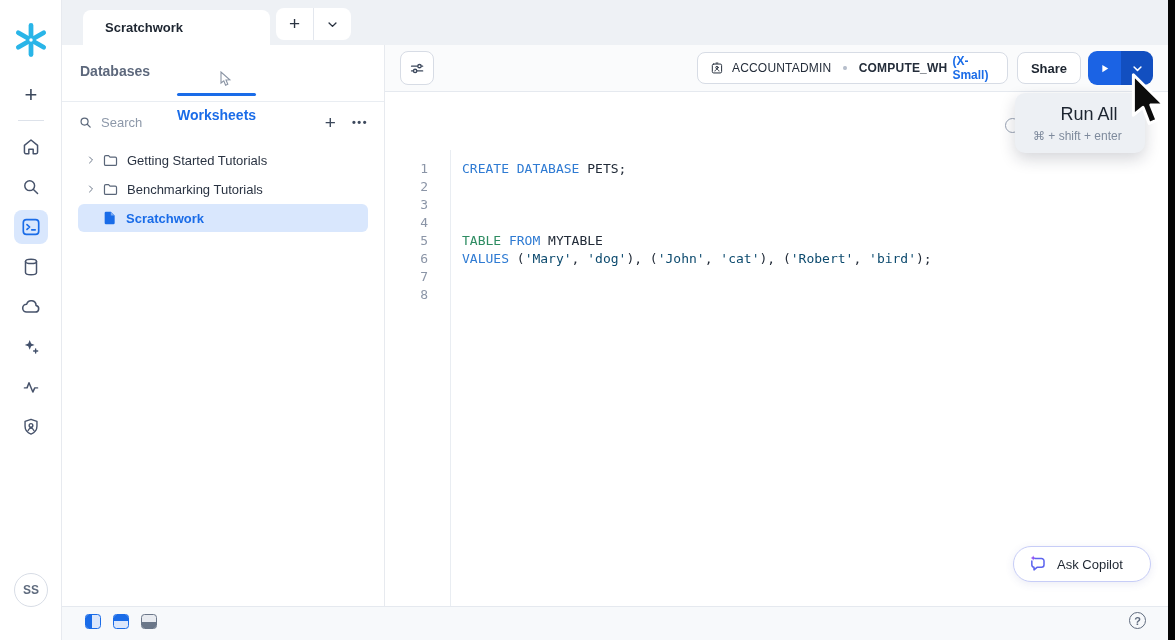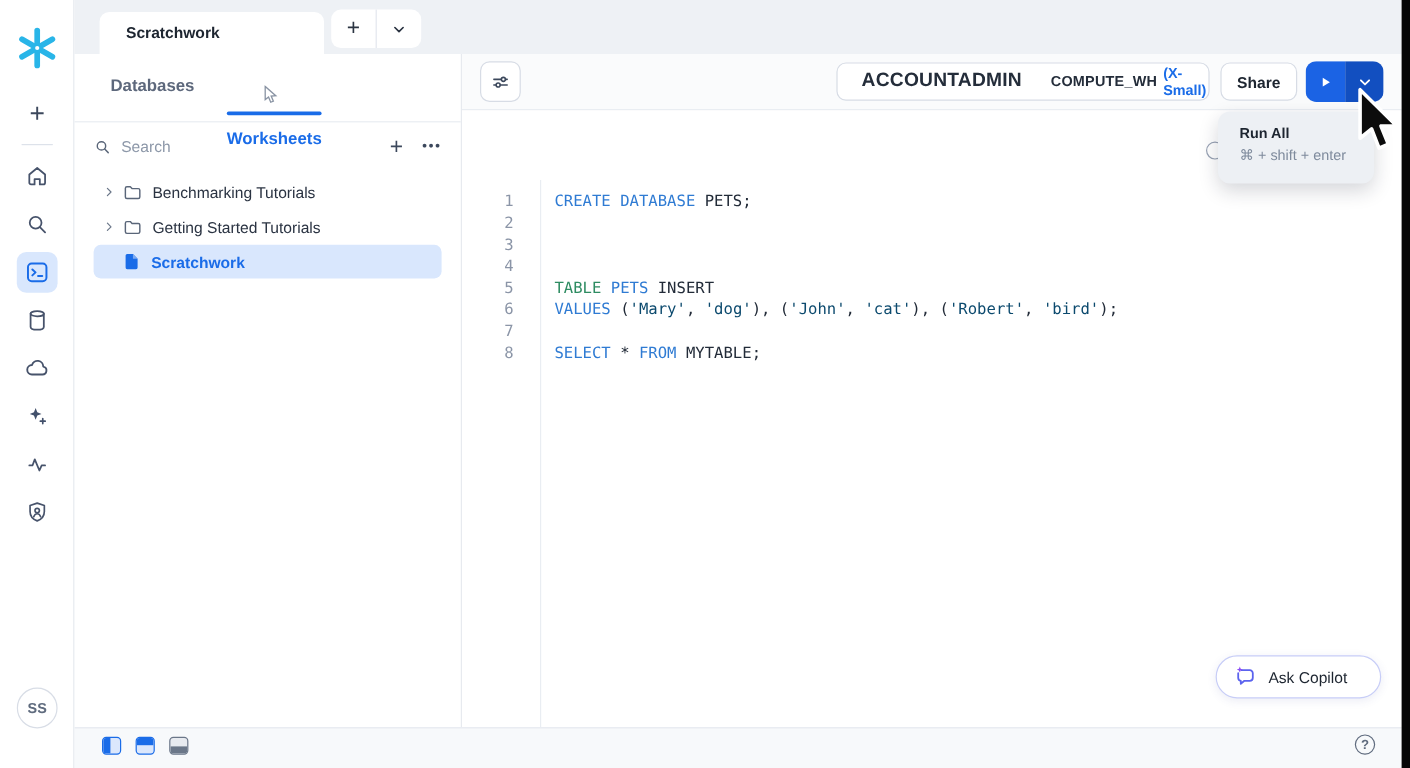--- a/index.html
+++ b/index.html
@@ -22,21 +22,21 @@
   .tab-active { position:absolute; left:21px; top:10px; width:187px; height:35px; background:#fff; border-radius:8px 8px 0 0;
                 display:flex; align-items:center; padding-left:22px; font-size:13px; font-weight:600; color:#1d2530; }
   .tab-stub { position:absolute; left:214px; top:8px; width:75px; height:32px; background:#fff; border-radius:8px;
               display:flex; align-items:center; }
   .tab-stub .half { width:37px; height:100%; display:flex; align-items:center; justify-content:center; cursor:pointer; }
   .tab-stub .sep { width:1px; height:100%; background:#e3e7ee; }
   .tab-stub .plus { font-size:19px; color:#2b3442; }
 
   
   .sidebar { position:absolute; left:62px; top:45px; width:323px; height:561px; background:#fff; border-right:1px solid #e7eaef; }
-  .side-tabs { position:absolute; left:12px; top:0; width:100%; height:52px; }
+  .side-tabs { position:absolute; left:0; top:0; width:100%; height:52px; }
   .side-tab { position:absolute; top:18px; font-size:14px; font-weight:600; cursor:pointer; }
   .side-tab.inactive { left:18px; color:#5d687c; }
   .side-tab.active { left:115px; color:#1a6ce8;margin-top:44px; }
   .side-tab-underline { position:absolute; left:115px; top:48px; width:79px; height:3px; background:#1a6ce8; border-radius:2px; }
   .side-divider { position:absolute; left:0; top:56px; width:100%; height:1px; background:#e9edf2; }
   .search-row { position:absolute; left:0; top:60px; width:100%; height:34px; display:flex; align-items:center; padding:0 16px; }
   .search-input { border:0; outline:0; background:transparent; font-size:13px; color:#2b3442; margin-left:8px; width:160px;
                   font-family:"Liberation Sans","DejaVu Sans",sans-serif; }
   .search-input::placeholder { color:#8d98a9; }
   .search-actions { margin-left:auto; display:flex; align-items:center; gap:16px; }
@@ -49,35 +49,35 @@
   .side-row .flabel { margin-left:8px; font-size:13px; color:#2a3342; white-space:nowrap; }
   .side-row.selected { background:#d9e7fd; height:28px; }
   .side-row.selected .flabel { color:#1a6ce8; font-weight:bold; }
 
   
   .toolbar { position:absolute; left:385px; top:45px; width:783px; height:47px; background:#fafbfc; border-bottom:1px solid #e5e9ef; }
   .filter-btn { position:absolute; left:15px; top:6px; width:34px; height:34px; background:#fff; border:1px solid #d7dce5;
                 border-radius:8px; display:flex; align-items:center; justify-content:center; cursor:pointer; }
   .context-pill { position:absolute; left:312px; top:7px; width:311px; height:32px; background:#fff; border:1px solid #d7dce5;
                   border-radius:8px; display:flex; align-items:center; padding:0 12px; cursor:pointer; }
-  .context-pill .role { font-size:16px; font-weight:bold; color:#242d3a; margin-left:8px; letter-spacing:.2px; }
+  .context-pill .role { font-size:12px; font-weight:normal; color:#242d3a; margin-left:8px; letter-spacing:.2px; }
   .context-pill .dot { width:4px; height:4px; border-radius:50%; background:#b7bfcc; margin:0 12px; }
   .context-pill .wh { font-size:12px; font-weight:bold; color:#242d3a; letter-spacing:.2px; }
   .context-pill .wh-size { font-size:12px; font-weight:600; color:#1a6ce8; margin-left:5px; }
   .share-btn { position:absolute; left:632px; top:7px; width:64px; height:32px; background:#fff; border:1px solid #d7dce5;
                border-radius:8px; display:flex; align-items:center; justify-content:center; font-size:13px; font-weight:600;
                color:#1d2530; cursor:pointer; }
   .run-split { position:absolute; left:703px; top:6px; width:65px; height:34px; border-radius:9px; overflow:hidden; display:flex; cursor:pointer; }
   .run-play { width:33px; height:100%; background:#1b63e4; display:flex; align-items:center; justify-content:center; }
   .run-caret { width:32px; height:100%; background:#124fc0; display:flex; align-items:center; justify-content:center; }
 
   
   .run-menu { position:absolute; left:1015px; top:93px; width:130px; height:60px; background:#edf0f4; border-radius:10px;
               box-shadow:0 6px 16px rgba(20,30,50,.18); z-index:30; padding:11px 0 0 18px; }
-  .run-menu .rm-label { font-size:12px; font-weight:bold; color:#1d2530; }
+  .run-menu .rm-label { font-size:18px; font-weight:normal; color:#1d2530;text-align:center; }
   .run-menu .rm-short { font-size:12px; color:#7e8a9c; margin-top:4px; }
 
   
   .history-partial { position:absolute; left:1005px; top:118px; width:15px; height:15px; border:1.6px solid #98a2b3;
                      border-radius:50%; z-index:20; background:#fff; }
 
   
   .editor { position:absolute; left:385px; top:92px; width:783px; height:514px; background:#fff; }
   .db-row { position:absolute; left:85px; top:23px; display:flex; align-items:center; gap:6px; }
   .db-row .db-label { font-size:13px; font-weight:600; color:#3c4859; cursor:pointer; }
@@ -231,34 +231,34 @@
           <span class="chev">
             <svg viewBox="0 0 24 24" width="12" height="12" fill="none" stroke="#6b7789" stroke-width="2" stroke-linecap="round" stroke-linejoin="round">
               <path d="M9 6l6 6-6 6"></path>
             </svg>
           </span>
           <span class="ficon">
             <svg viewBox="0 0 24 24" width="17" height="17" fill="none" stroke="#5a6679" stroke-width="1.7" stroke-linecap="round" stroke-linejoin="round">
               <path d="M3.5 7c0-1 .8-1.8 1.8-1.8h4l2 2.1h7.4c1 0 1.8.8 1.8 1.8v8.1c0 1-.8 1.8-1.8 1.8H5.3c-1 0-1.8-.8-1.8-1.8z"></path>
             </svg>
           </span>
-          <span class="flabel">Benchmarking Tutorials</span>
+          <span class="flabel">Getting Started Tutorials</span>
         </div>
         <div class="side-row">
           <span class="chev">
             <svg viewBox="0 0 24 24" width="12" height="12" fill="none" stroke="#6b7789" stroke-width="2" stroke-linecap="round" stroke-linejoin="round">
               <path d="M9 6l6 6-6 6"></path>
             </svg>
           </span>
           <span class="ficon">
             <svg viewBox="0 0 24 24" width="17" height="17" fill="none" stroke="#5a6679" stroke-width="1.7" stroke-linecap="round" stroke-linejoin="round">
               <path d="M3.5 7c0-1 .8-1.8 1.8-1.8h4l2 2.1h7.4c1 0 1.8.8 1.8 1.8v8.1c0 1-.8 1.8-1.8 1.8H5.3c-1 0-1.8-.8-1.8-1.8z"></path>
             </svg>
           </span>
-          <span class="flabel">Getting Started Tutorials</span>
+          <span class="flabel">Benchmarking Tutorials</span>
         </div>
         <div class="side-row selected">
           <span class="chev"></span>
           <span class="ficon">
             <svg viewBox="0 0 24 24" width="16" height="16">
               <path d="M6 2.5h7.2L19 8.3v11.2a2 2 0 0 1-2 2H6a2 2 0 0 1-2-2v-15a2 2 0 0 1 2-2z" fill="#1a6ce8"></path>
               <path d="M13.2 2.5v5.8H19z" fill="#7baaf2"></path>
             </svg>
           </span>
           <span class="flabel">Scratchwork</span>
@@ -309,24 +309,24 @@
     <div class="rm-short">⌘ + shift + enter</div>
   </div>
 
   <div class="editor">
     <div class="gutter-line"></div>
     <div class="code" id="code-lines">
         <div class="code-row"><span class="code-num">1</span><span class="code-text"><span class="tok-kw">CREATE DATABASE</span><span class="tok-pl"> PETS;</span></span></div>
         <div class="code-row"><span class="code-num">2</span><span class="code-text"></span></div>
         <div class="code-row"><span class="code-num">3</span></div>
         <div class="code-row"><span class="code-num">4</span><span class="code-text"></span></div>
-        <div class="code-row"><span class="code-num">5</span><span class="code-text"><span class="tok-fn">TABLE</span><span class="tok-pl"> </span><span class="tok-kw">PETS</span><span class="tok-pl"> INSERT</span></span></div>
+        <div class="code-row"><span class="code-num">5</span><span class="code-text"><span class="tok-fn">TABLE</span><span class="tok-pl"> </span><span class="tok-kw">FROM</span><span class="tok-pl"> MYTABLE</span></span></div>
         <div class="code-row"><span class="code-num">6</span><span class="code-text"><span class="tok-kw">VALUES</span><span class="tok-pl"> (</span><span class="tok-str">'Mary'</span><span class="tok-pl">, </span><span class="tok-str">'dog'</span><span class="tok-pl">), (</span><span class="tok-str">'John'</span><span class="tok-pl">, </span><span class="tok-str">'cat'</span><span class="tok-pl">), (</span><span class="tok-str">'Robert'</span><span class="tok-pl">, </span><span class="tok-str">'bird'</span><span class="tok-pl">);</span></span></div>
         <div class="code-row"><span class="code-num">7</span><span class="code-text"></span></div>
-        <div class="code-row"><span class="code-num">8</span><span class="code-text"><span class="tok-kw">SELECT</span><span class="tok-pl"> * </span><span class="tok-kw">FROM</span><span class="tok-pl"> MYTABLE;</span></span></div>
+        <div class="code-row"><span class="code-num">8</span></div>
       </div>
   </div>
 
   <div class="copilot">
     <svg viewBox="0 0 24 24" width="20" height="20">
       <path d="M8.2 5.4h8a3 3 0 0 1 3 3v4.6a3 3 0 0 1-3 3h-5.4l-3.6 3v-3a3 3 0 0 1-2.6-3V8.4" fill="none" stroke="#5b63ee" stroke-width="1.8" stroke-linecap="round" stroke-linejoin="round"></path>
       <path d="M6.2 1.8l.85 2.15L9.2 4.8 7.05 5.65 6.2 7.8l-.85-2.15L3.2 4.8l2.15-.85z" fill="#8b4df6"></path>
     </svg>
     <span class="cp-label">Ask Copilot</span>
   </div>

